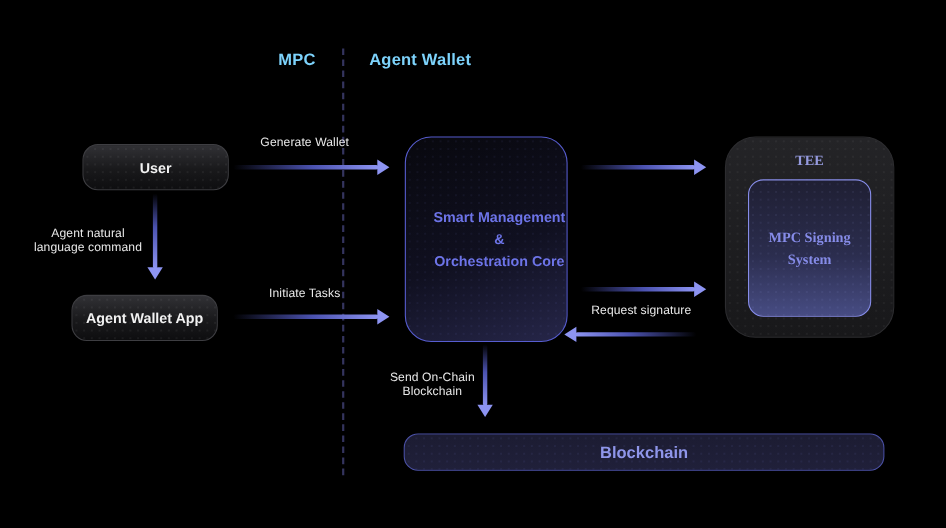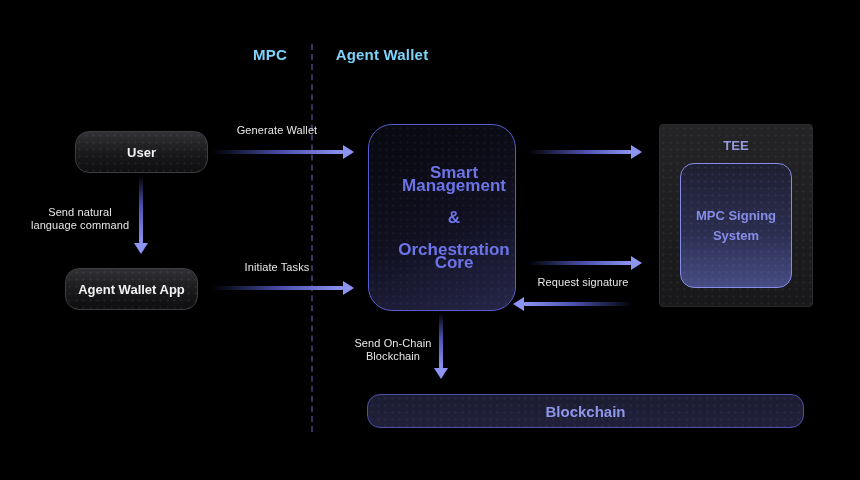--- a/index.html
+++ b/index.html
@@ -38,30 +38,31 @@
     color:#f2f2f2;font-size:13px;font-weight:700;
   }
   #node-user{left:75px;top:131px;}
   #node-awa{left:65px;top:268px;text-align:center;}
   #node-core{
     left:368px;top:124px;width:148px;height:187px;border-radius:24px;
     border:1.5px solid #575dd0;
     background:
       radial-gradient(circle, rgba(140,150,255,0.06) 1px, transparent 1.3px) 0 0/7px 7px,
       linear-gradient(160deg,#08080e 0%,#101020 55%,#262649 100%);
-    flex-direction:column;gap:19px;
-    color:#6d74e8;font-size:17px;font-weight:700;line-height:13px;padding-left:24px;
+    flex-direction:column;gap:7px;
+    color:#6d74e8;font-size:13px;font-weight:700;line-height:13px;padding-left:24px;
   }
   #node-tee{
-    left:659px;top:124px;width:154px;height:183px;border-radius:4px;
+    left:659px;top:124px;width:154px;height:183px;border-radius:28px;
     border:1px solid #2c2c2f;
     background:
       radial-gradient(circle, rgba(255,255,255,0.045) 1px, transparent 1.3px) 0 0/7px 7px,
       linear-gradient(180deg,#242427 0%,#18181a 100%);
     align-items:flex-start;
+    font-family:Liberation Serif, serif;
   }
   #tee-label{
     position:absolute;left:0;top:13px;width:100%;
     color:#959ade;font-size:13px;font-weight:700;text-align:center;
   }
   #node-signing{
     position:absolute;left:20px;top:38px;width:112px;height:125px;border-radius:14px;
     border:1px solid #868ce8;box-sizing:border-box;
     background:
       radial-gradient(circle, rgba(170,180,255,0.07) 1px, transparent 1.3px) 0 0/7px 7px,
@@ -150,21 +151,21 @@
 
   <div id="arr-natural" class="arrow-down"></div>
   <div id="arr-register" class="arrow-right"></div>
   <div id="arr-initiate" class="arrow-right"></div>
   <div id="arr-generate" class="arrow-right"></div>
   <div id="arr-req-out" class="arrow-right"></div>
   <div id="arr-req-back" class="arrow-left"></div>
   <div id="arr-onchain" class="arrow-down"></div>
 
   <div id="lbl-natural" class="edge-label">
-    <div>Send natural</div>
+    <div>Agent natural</div>
     <div>language command</div>
   </div>
   <div id="lbl-register" class="edge-label">Generate Wallet</div>
   <div id="lbl-initiate" class="edge-label">Initiate Tasks</div>
   <div id="lbl-request" class="edge-label">Request signature</div>
   <div id="lbl-onchain" class="edge-label">
     <div>Send On-Chain</div>
     <div>Blockchain</div>
   </div>
 

